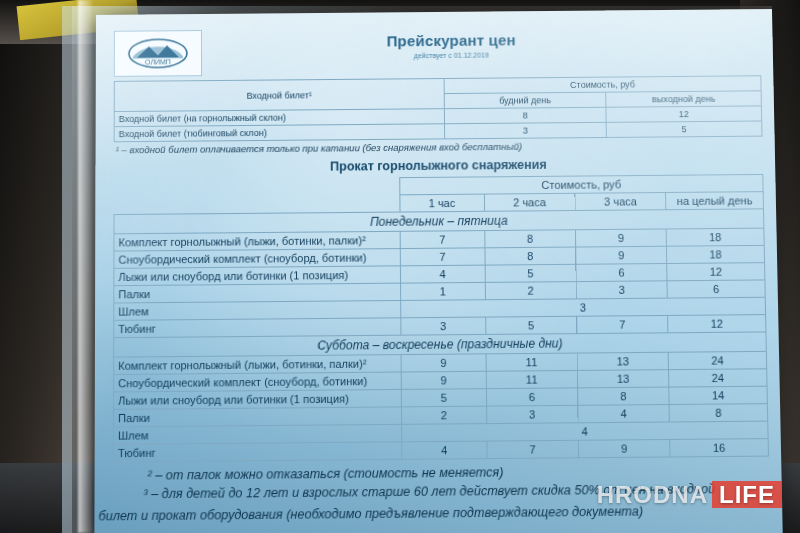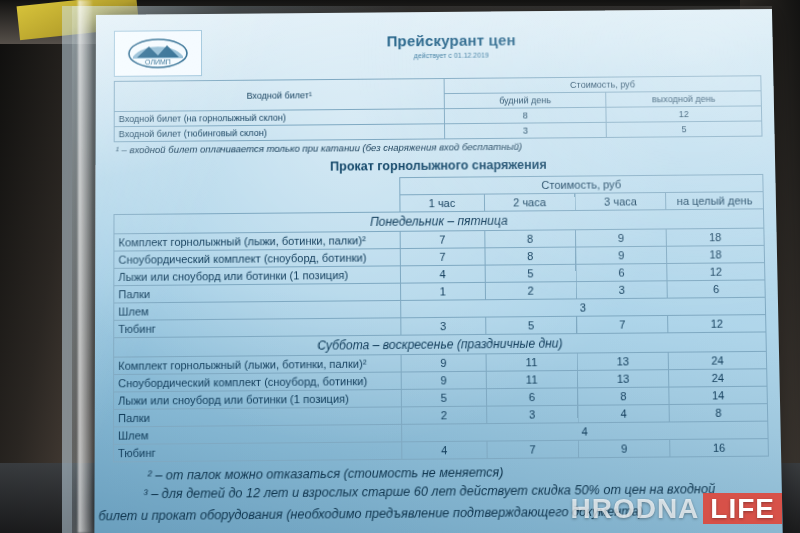--- a/index.html
+++ b/index.html
@@ -184,23 +184,23 @@
     color: #10364f;
   }
   .fn2 { margin-left: 34px; }
   .fn3 { margin-left: 30px; margin-top: 2px; }
   .fn3b { margin-left: -14px; }
 
   
   .watermark {
     position: absolute;
     right: 18px;
-    bottom: 8px;
+    bottom: 24px;
     z-index: 30;
-    font-size: 28px;
+    font-size: 24px;
     font-weight: bold;
     letter-spacing: 1px;
     color: rgba(255,255,255,.72);
     text-shadow: 0 1px 3px rgba(0,0,0,.35);
     font-family: "Liberation Sans", sans-serif;
   }
   .watermark .life {
     background: rgba(228,62,48,.85);
     color: #fff;
     padding: 0 7px;

